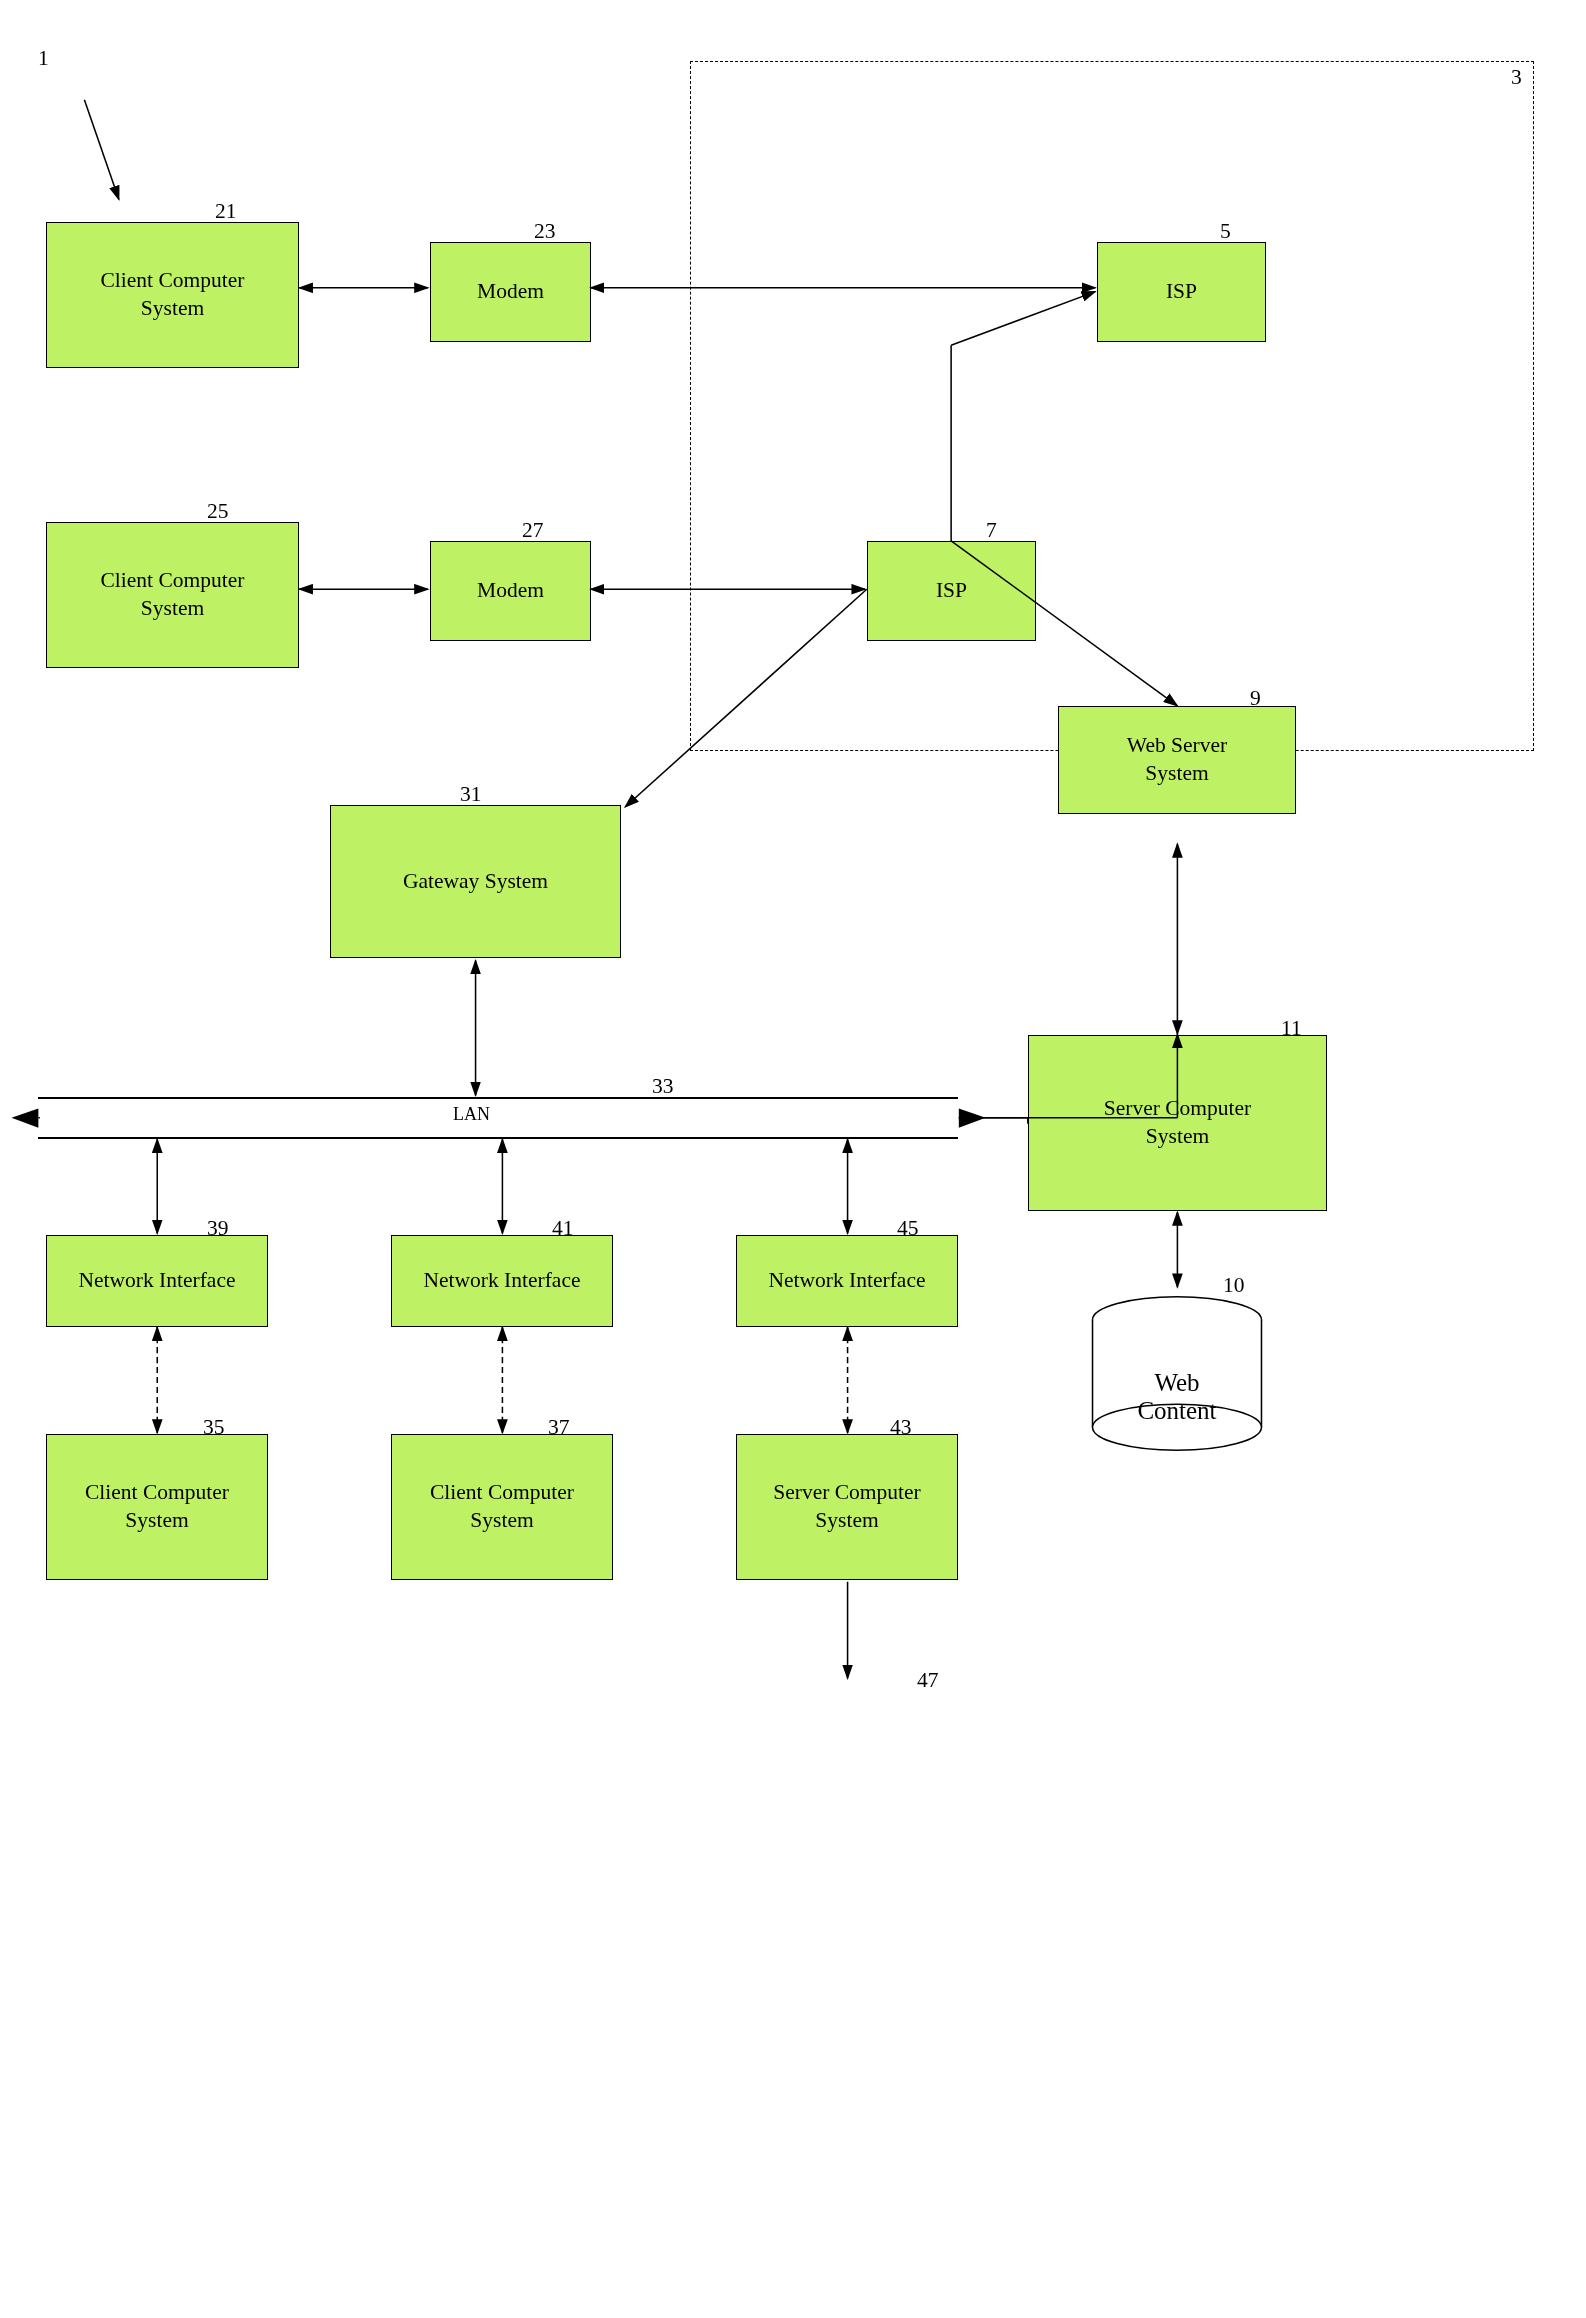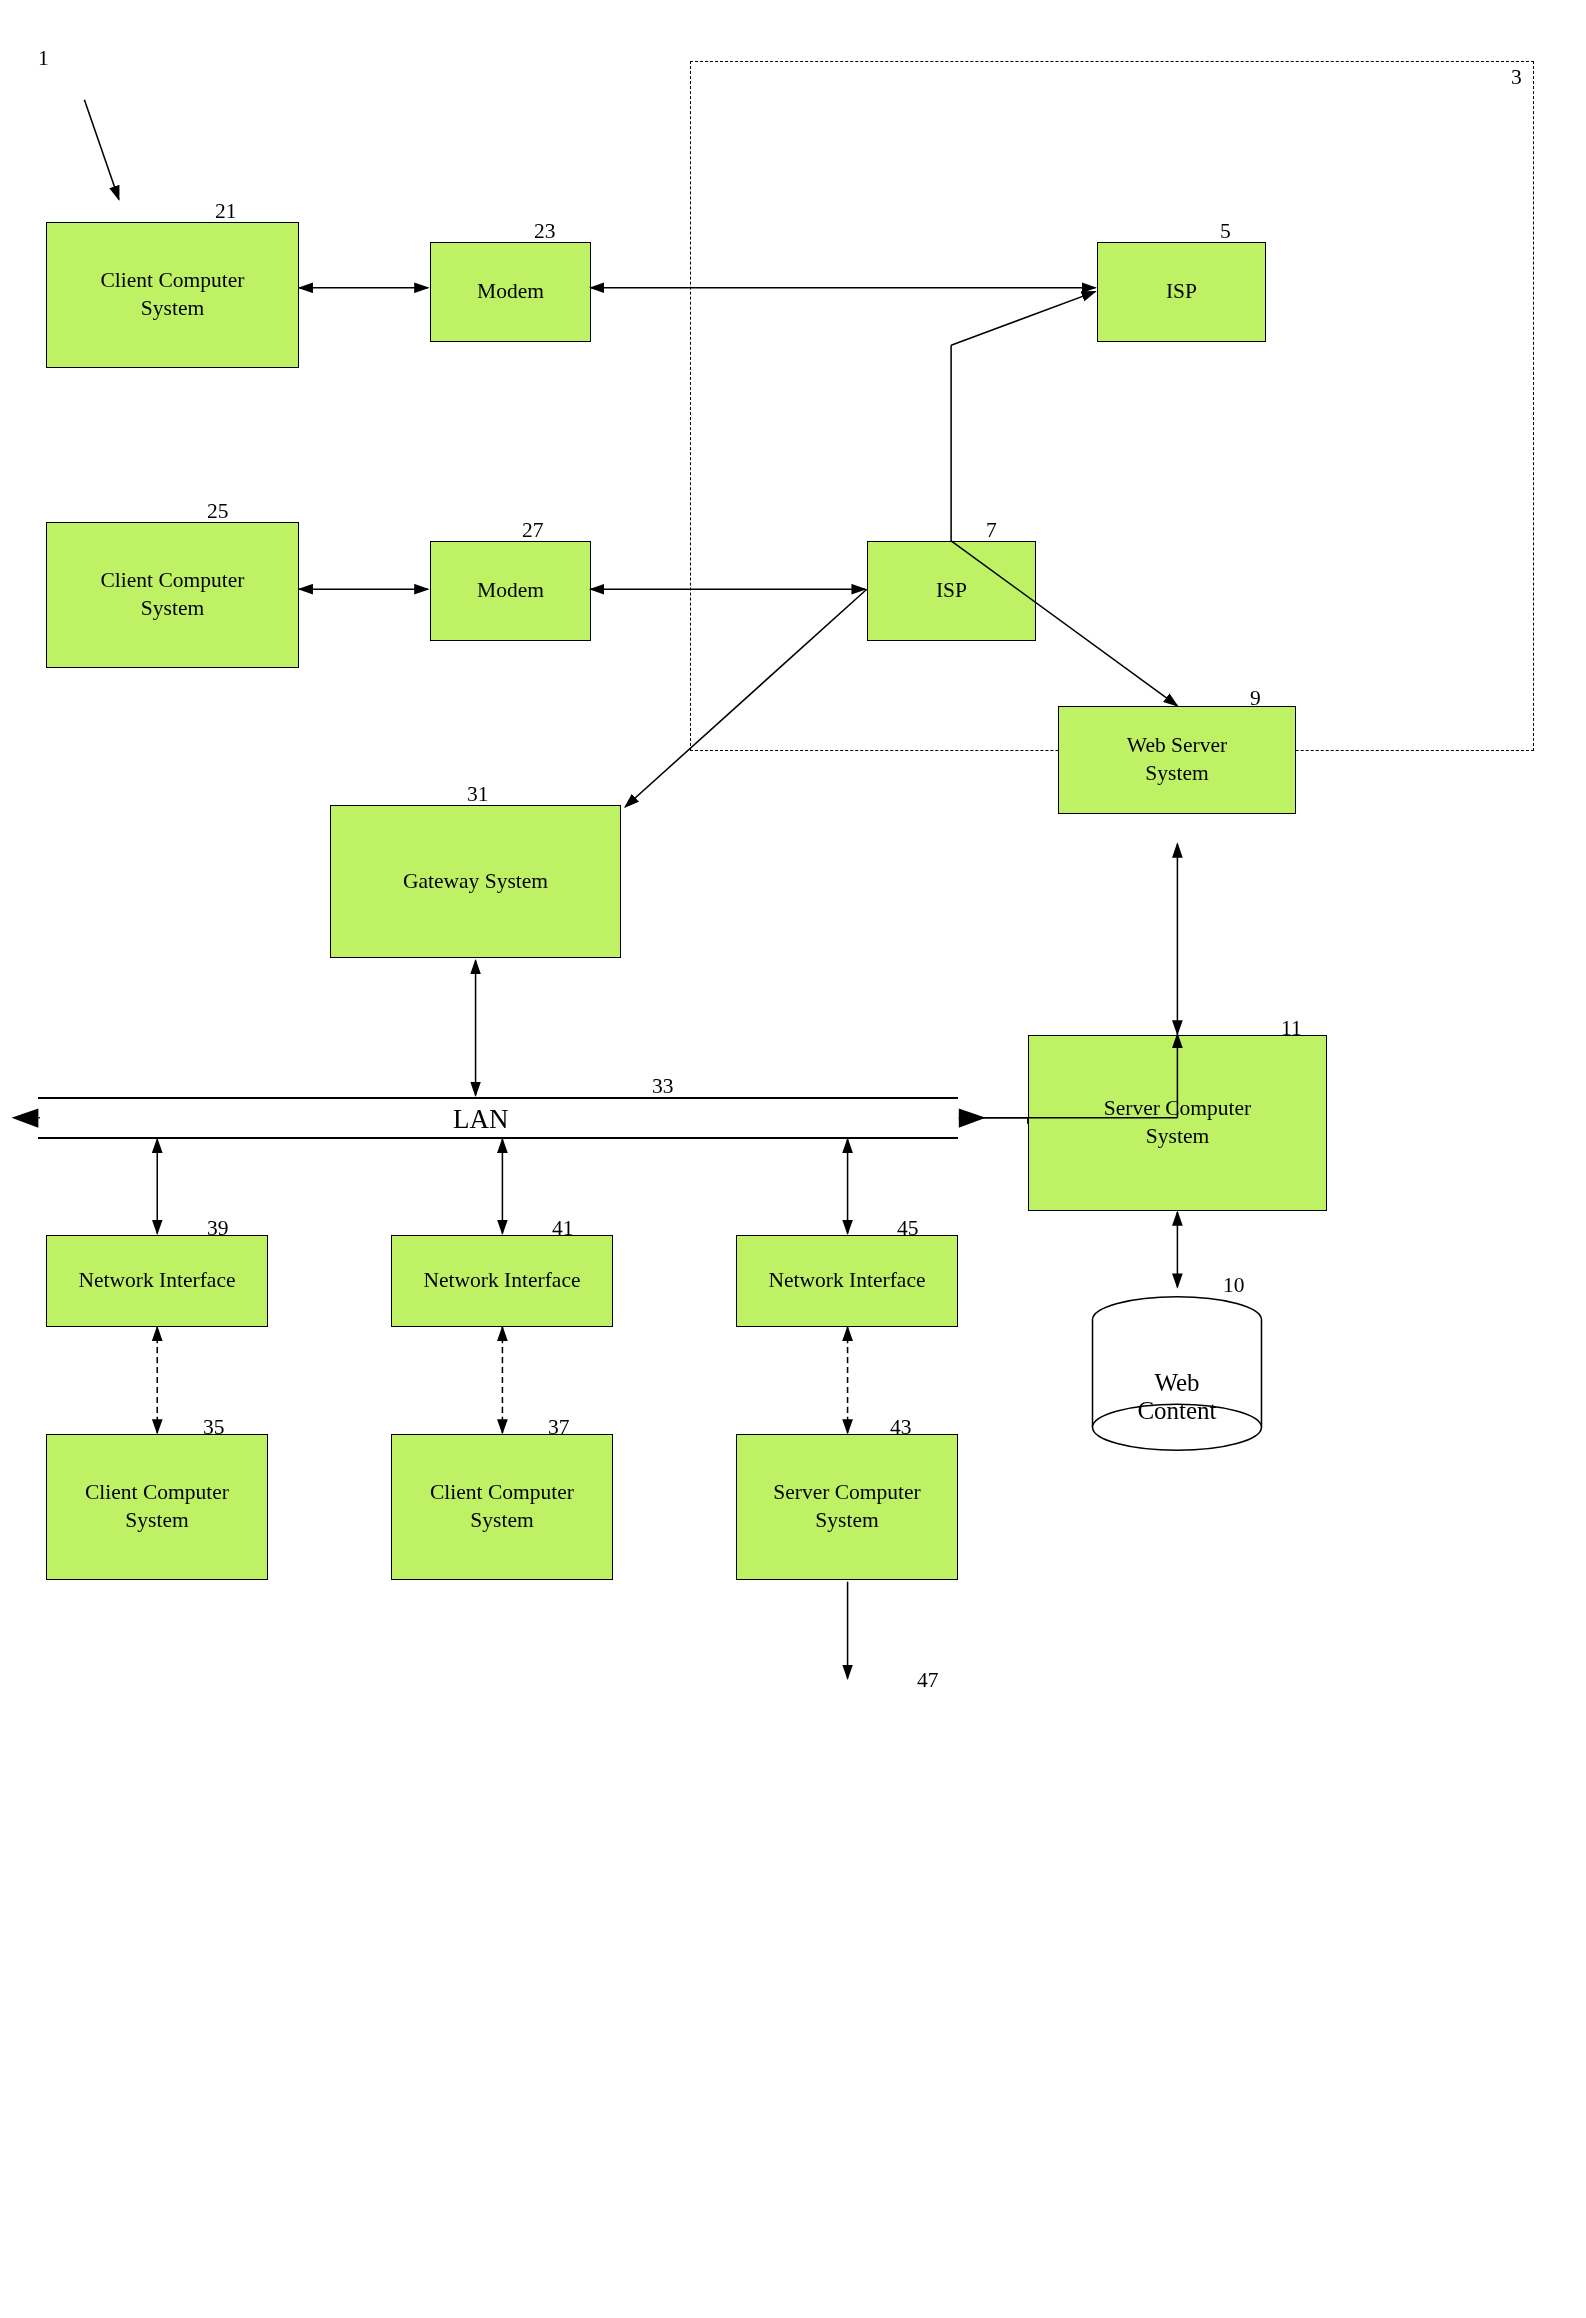--- a/index.html
+++ b/index.html
@@ -100,21 +100,21 @@
   <span class="ref-num" style="left:522px; top:518px;">27</span>
 
   <div class="box" style="left:867px; top:541px; width:169px; height:100px;">
     <span>ISP</span>
   </div>
   <span class="ref-num" style="left:986px; top:518px;">7</span>
 
   <div class="box" style="left:330px; top:805px; width:291px; height:153px;">
     <span>Gateway System</span>
   </div>
-  <span class="ref-num" style="left:460px; top:782px;margin-left:7px;">31</span>
+  <span class="ref-num" style="left:460px; top:782px;">31</span>
 
   <div class="box" style="left:1058px; top:706px; width:238px; height:108px;">
     <span>Web Server<br>System</span>
   </div>
   <span class="ref-num" style="left:1250px; top:686px;">9</span>
 
   <div class="box" style="left:1028px; top:1035px; width:299px; height:176px;">
     <span>Server Computer<br>System</span>
   </div>
   <span class="ref-num" style="left:1281px; top:1016px;">11</span>
@@ -125,21 +125,21 @@
       <rect x="15" y="40" width="220" height="140" fill="white" stroke="none"></rect>
       <line x1="15" y1="40" x2="15" y2="180" stroke="black" stroke-width="2"></line>
       <line x1="235" y1="40" x2="235" y2="180" stroke="black" stroke-width="2"></line>
       <ellipse cx="125" cy="180" rx="110" ry="30" fill="white" stroke="black" stroke-width="2"></ellipse>
     </svg>
     <span class="cylinder-label" style="margin-top: 46px;">Web<br>Content</span>
   </div>
   <span class="ref-num" style="left:1223px; top:1273px;">10</span>
 
   <div style="position:absolute; left:38px; top:1097px; width:920px; height:42px; background:#fff; border-top:2.3px solid #000; border-bottom:2.3px solid #000;"></div>
-  <span style="position:absolute; left:453px; top:1104px; font-size:27px; font-weight:normal;">LAN</span>
+  <span style="position:absolute; left:453px; top:1104px; font-size:18px; font-weight:normal;">LAN</span>
   <span class="ref-num" style="left:652px; top:1074px;">33</span>
 
   <div class="box" style="left:46px; top:1235px; width:222px; height:92px;">
     <span>Network Interface</span>
   </div>
   <span class="ref-num" style="left:207px; top:1216px;">39</span>
 
   <div class="box" style="left:391px; top:1235px; width:222px; height:92px;">
     <span>Network Interface</span>
   </div>

